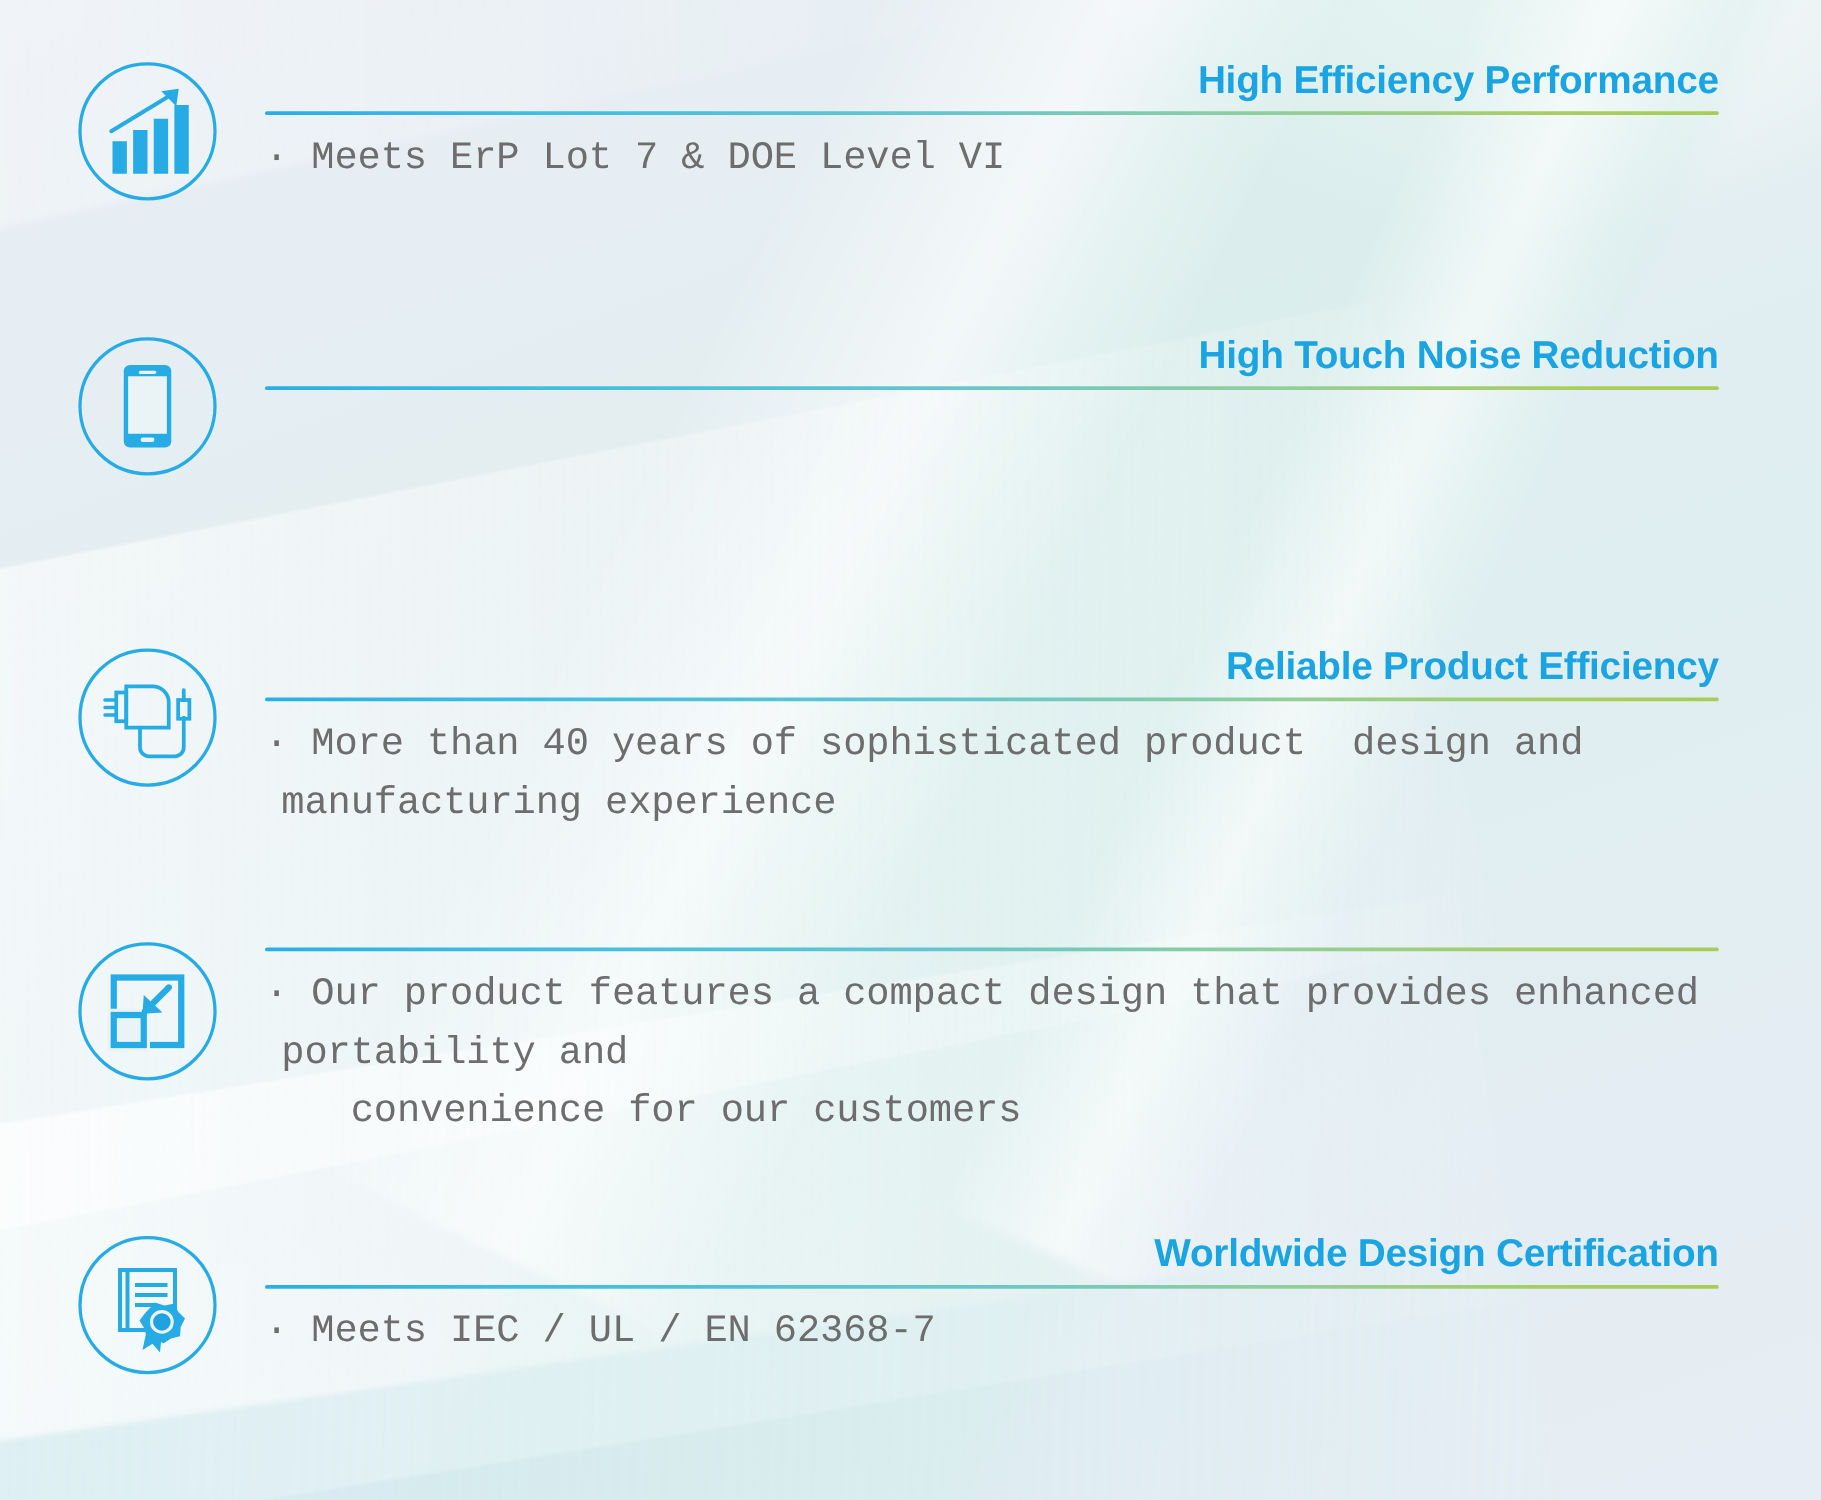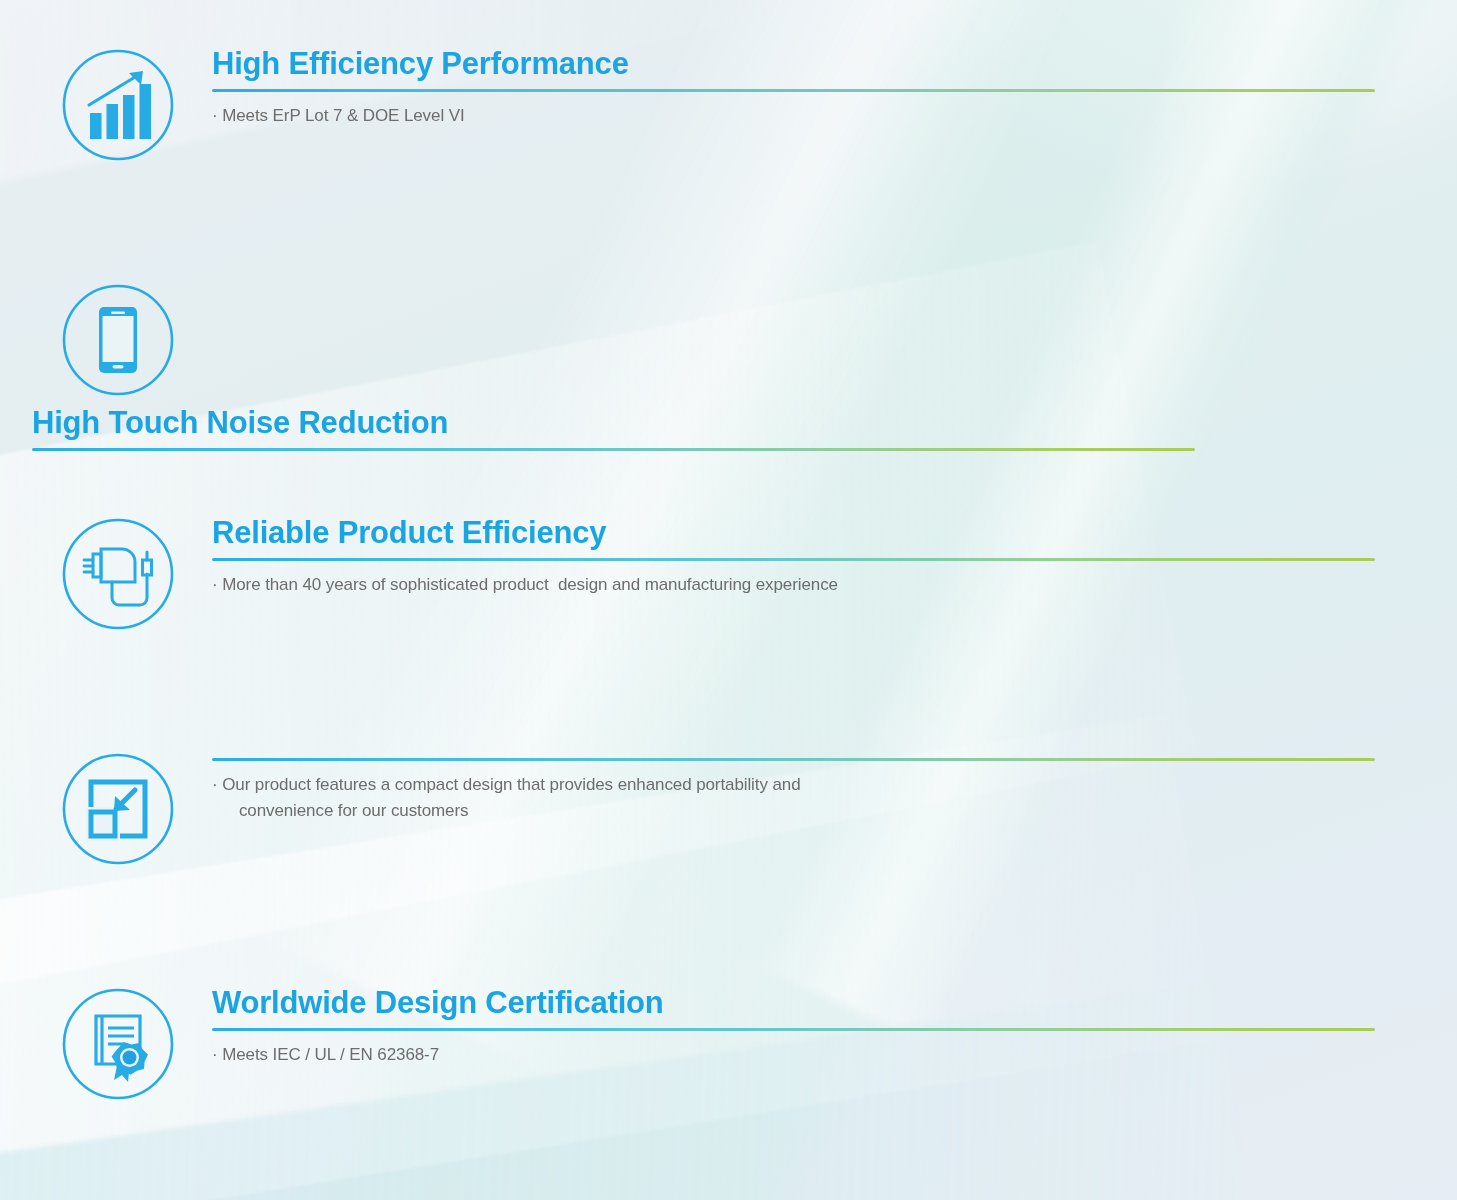--- a/index.html
+++ b/index.html
@@ -108,46 +108,48 @@
     padding-right:82px;
   }
 
   .feature-title {
     font-size:31px;
     font-weight:bold;
     color:#1BA4E2;
     letter-spacing:-0.2px;
     line-height:1.12;
     white-space:nowrap;
+    text-align:right;
   }
 
   .divider {
     height:3px;
     width:1163px;
     margin-top:7px;
     margin-bottom:11px;
     background:linear-gradient(to right, #2BAEE6 0%, #3FBDE3 18%, #63C6CE 46%, #93CE9B 70%, #A8CE62 88%, #A9CC55 100%);
     border-radius:2px;
   }
 
   .bullets { }
 
   .bullet {
-    font-size:17px;
+    font-size:31px;
     color:#6d6d6d;
     line-height:1.52;
     letter-spacing:-0.1px;
     white-space:pre-wrap;
     text-indent:-13px;
     padding-left:13px;
+    font-family:Liberation Mono, monospace;
   }
 
   
   #feature-0 { top:47px; }
-  #feature-1 { top:282px;flex-direction:column; }
+  #feature-1 { top:267px; }
   #feature-2 { top:516px; }
   #feature-3 { top:751px; }
   #feature-4 { top:986px; }
 </style>
 </head>
 <body>
 
 <div id="page">
 
   <div class="swoosh sw-f"></div>

